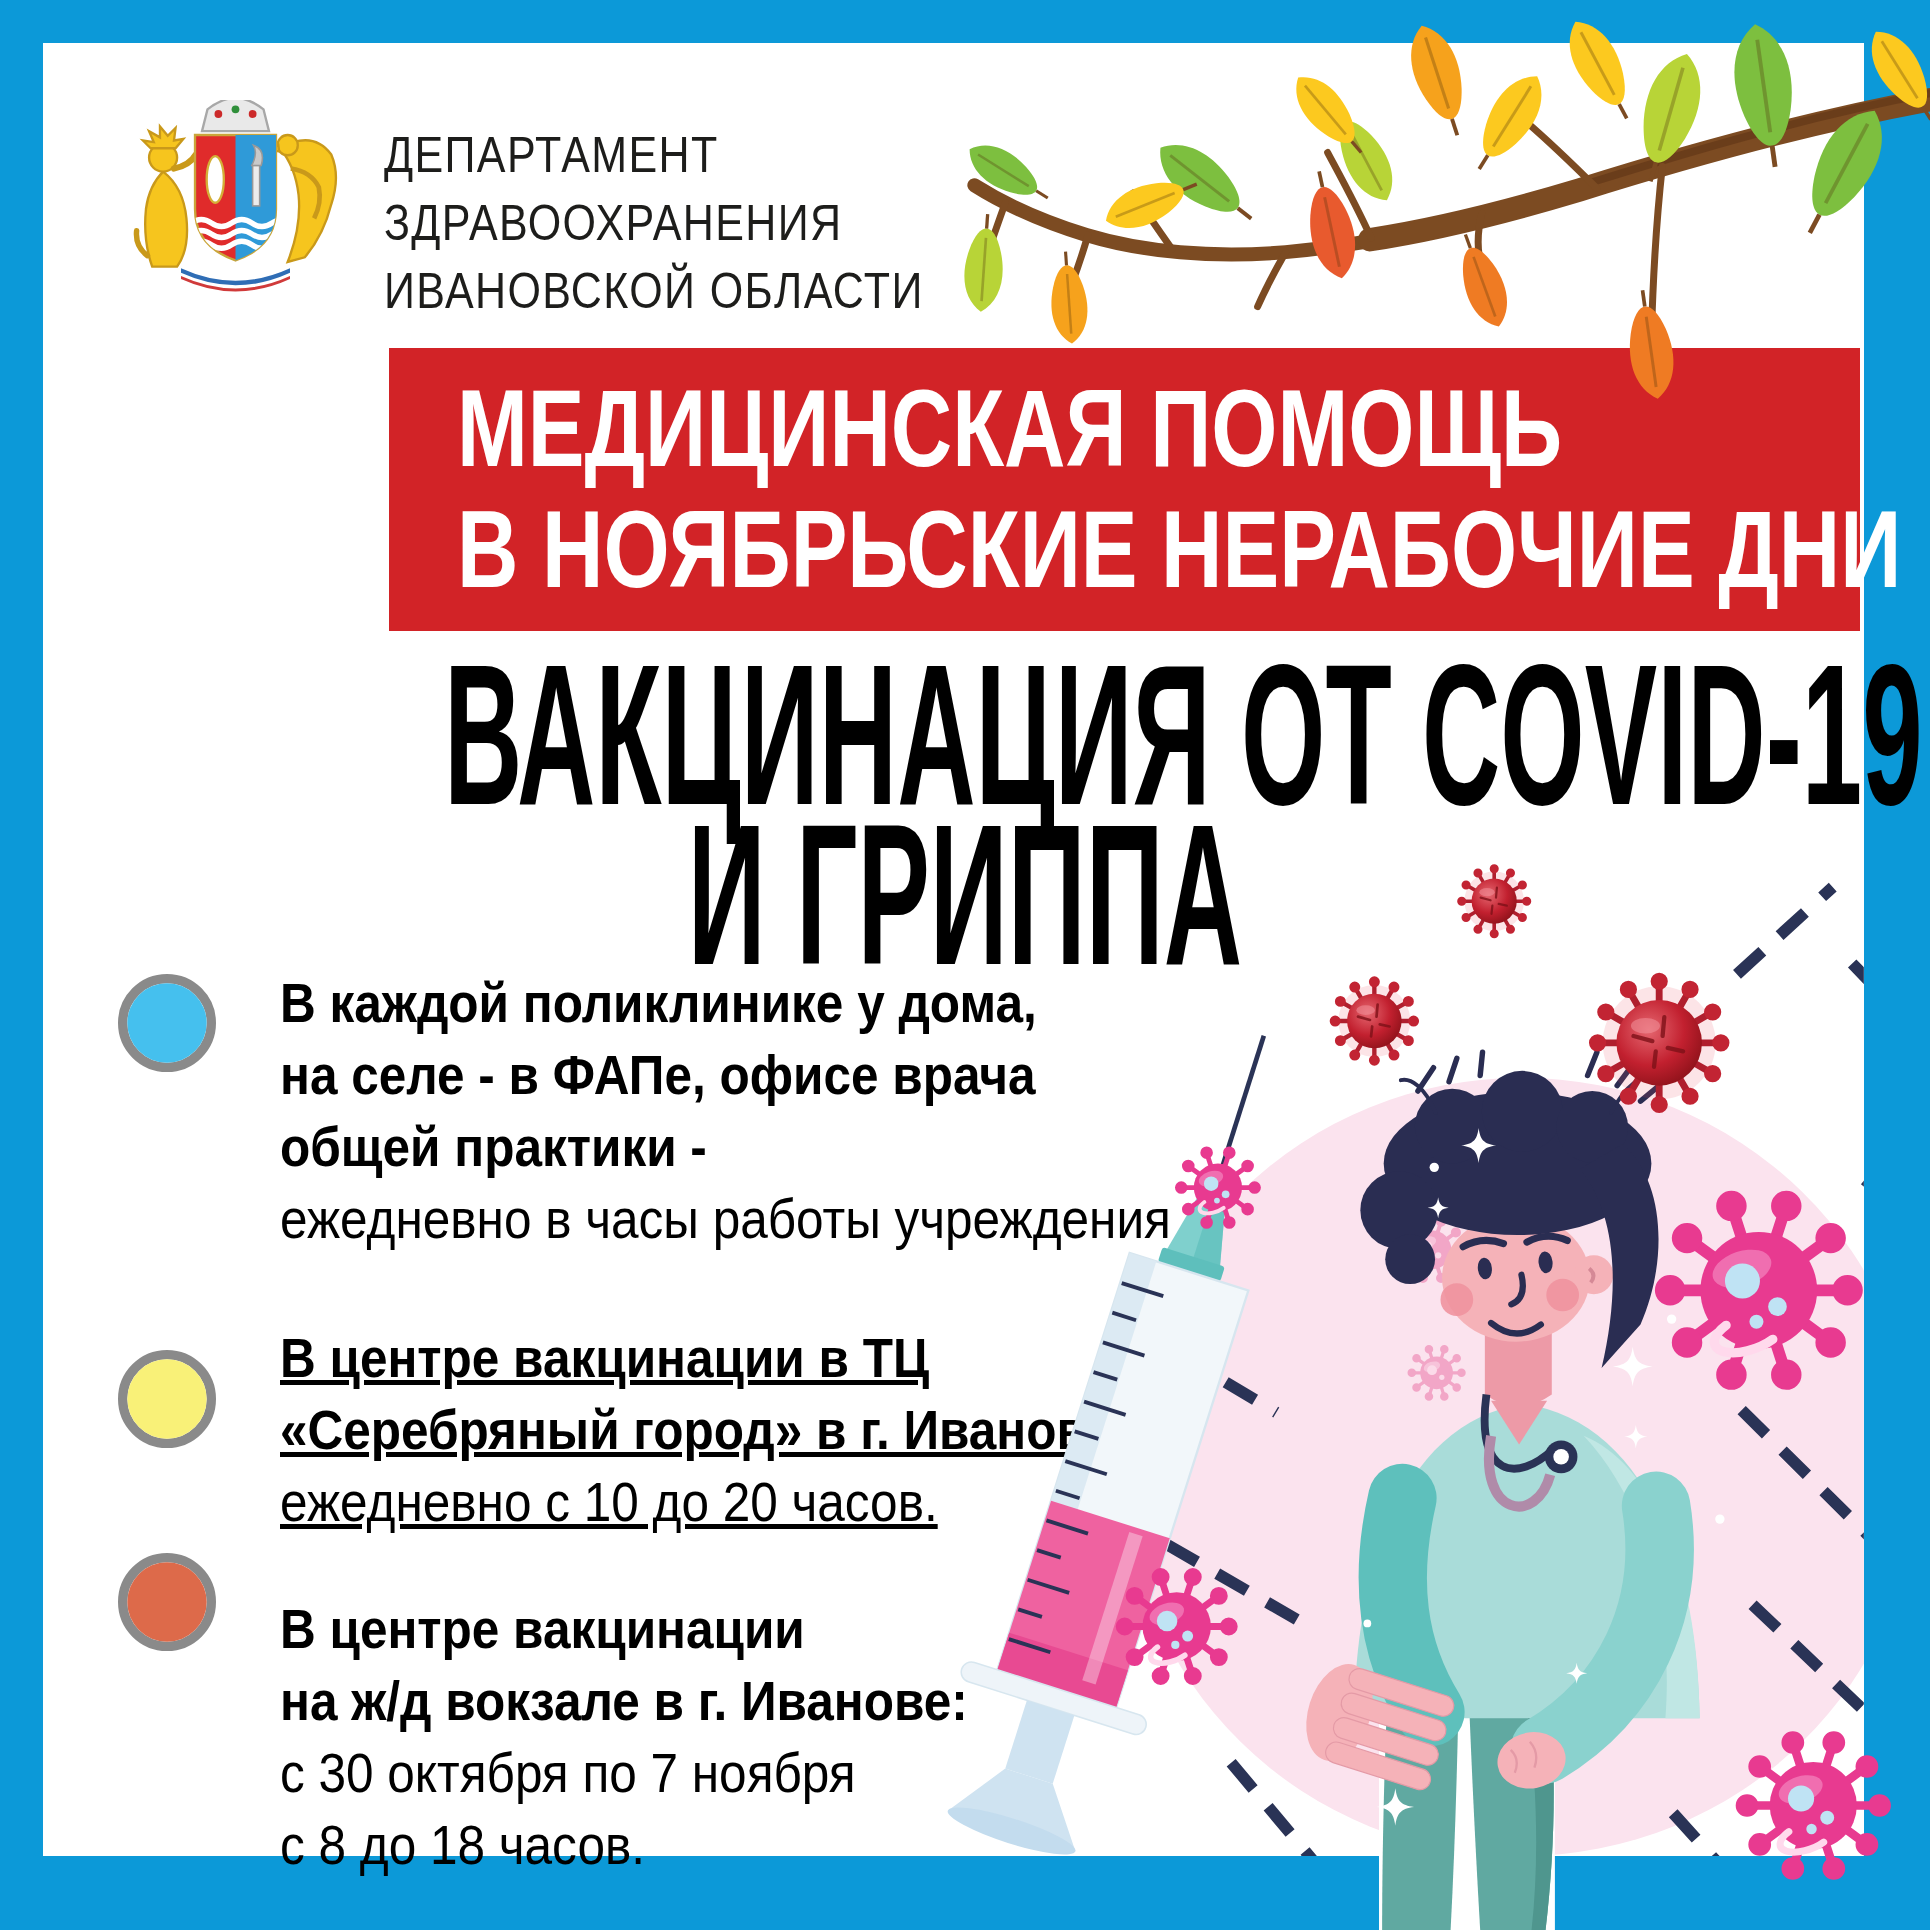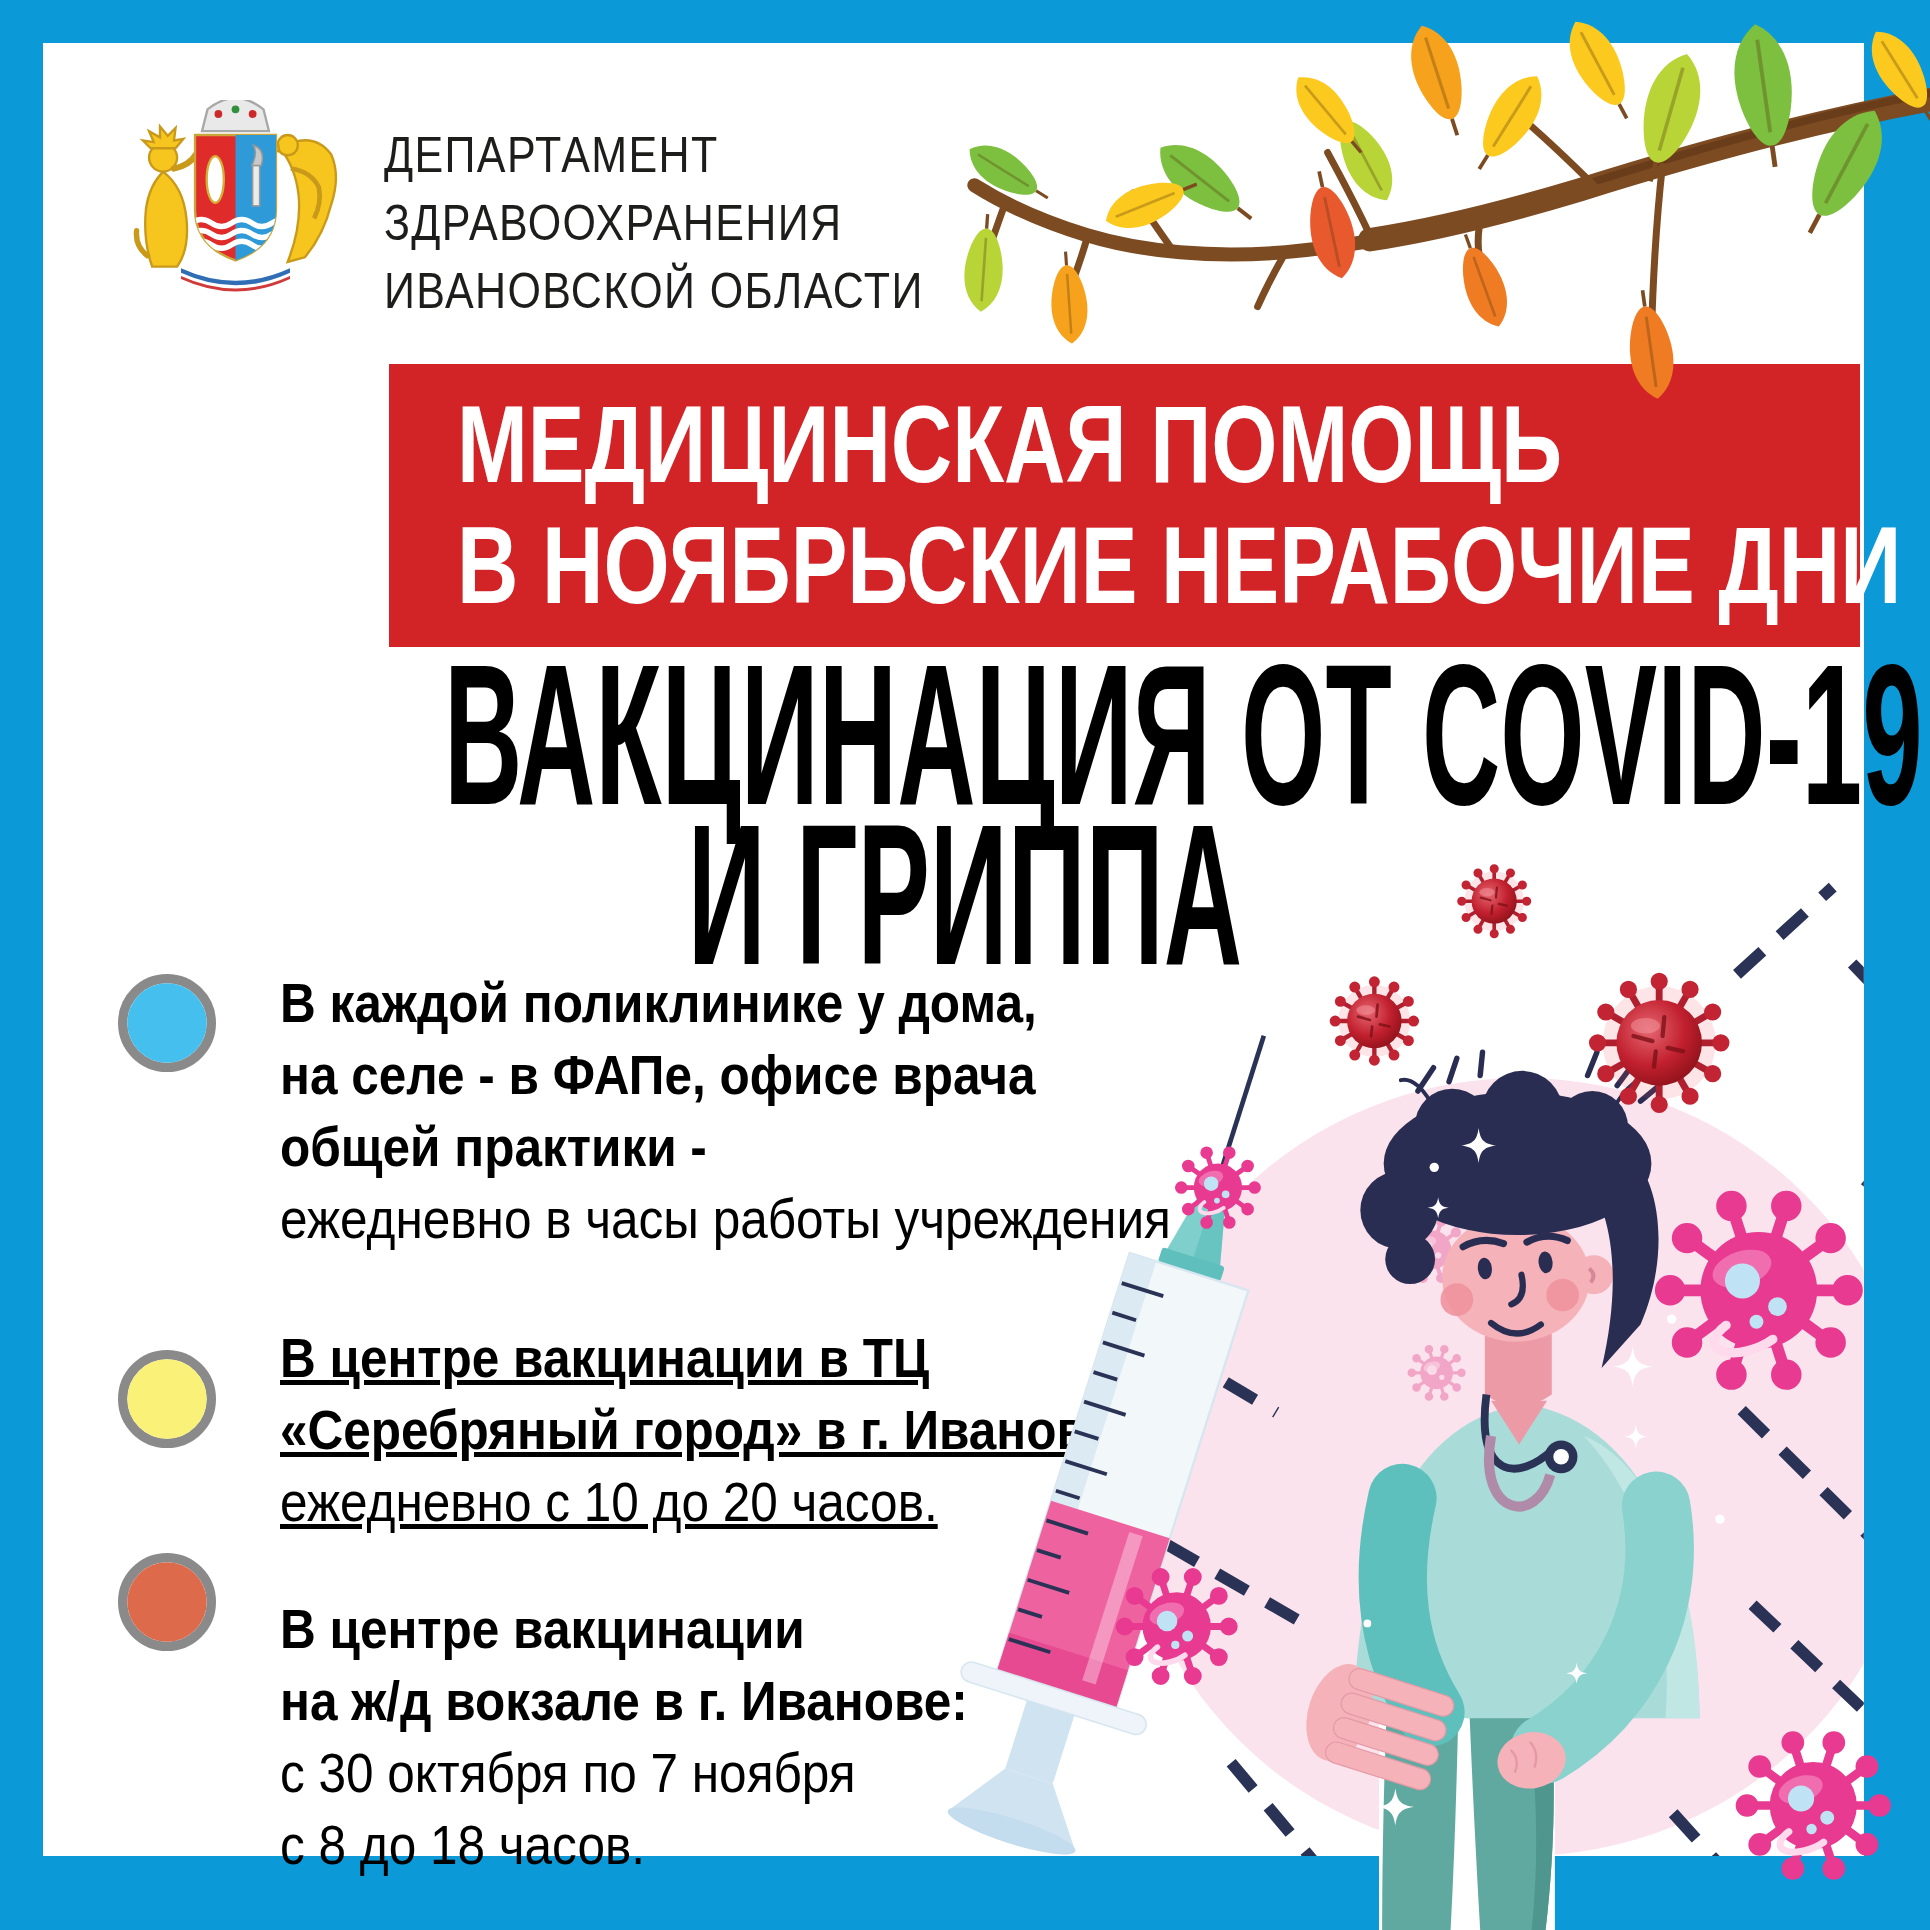--- a/index.html
+++ b/index.html
@@ -15,21 +15,21 @@
 
   .logo-svg{position:absolute;left:107px;top:100px;width:257px;height:204px;z-index:2;}
   .dept{position:absolute;left:384px;top:121px;z-index:2;}
   .dept-line{
     font-size:50px;line-height:68px;color:#1d1d1b;letter-spacing:1.6px;
     transform:scaleX(.86);transform-origin:0 0;white-space:nowrap;
   }
 
   .banner{
     position:absolute;left:389px;top:348px;width:1471px;height:283px;
-    background:#d22327;z-index:2;box-sizing:border-box;padding:20px 0 0 68px;margin-top:16px;
+    background:#d22327;z-index:2;box-sizing:border-box;padding:20px 0 0 68px;
   }
   .banner-line{
     font-weight:bold;color:#ffffff;font-size:109px;line-height:121px;
     transform:scaleX(.78);transform-origin:0 50%;white-space:nowrap;
   }
 
   .title{position:absolute;left:0;top:655px;width:1930px;text-align:center;z-index:2;}
   .title-line{
     font-weight:bold;color:#000;font-size:201px;line-height:160px;
     transform:scaleX(.54);transform-origin:50% 50%;white-space:nowrap;

